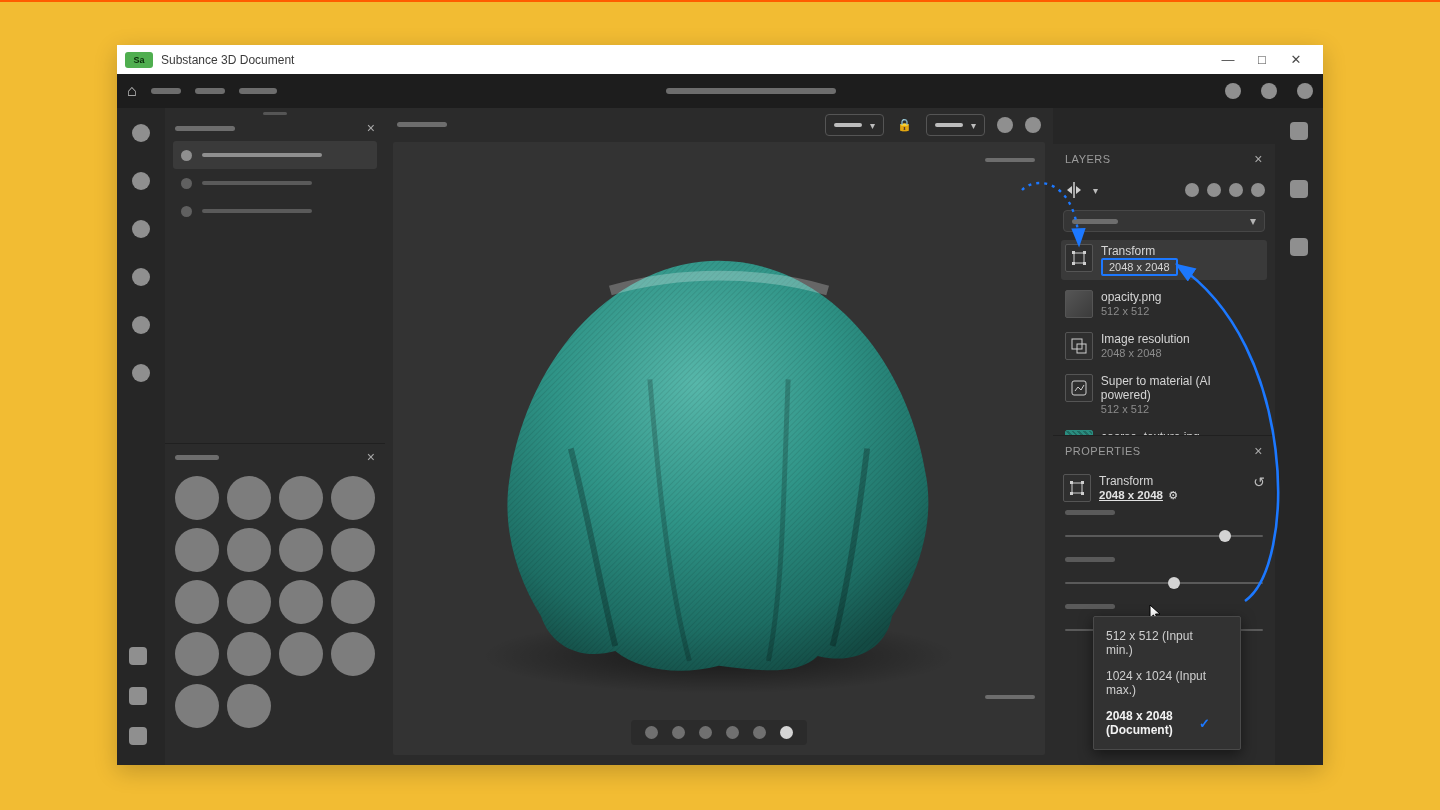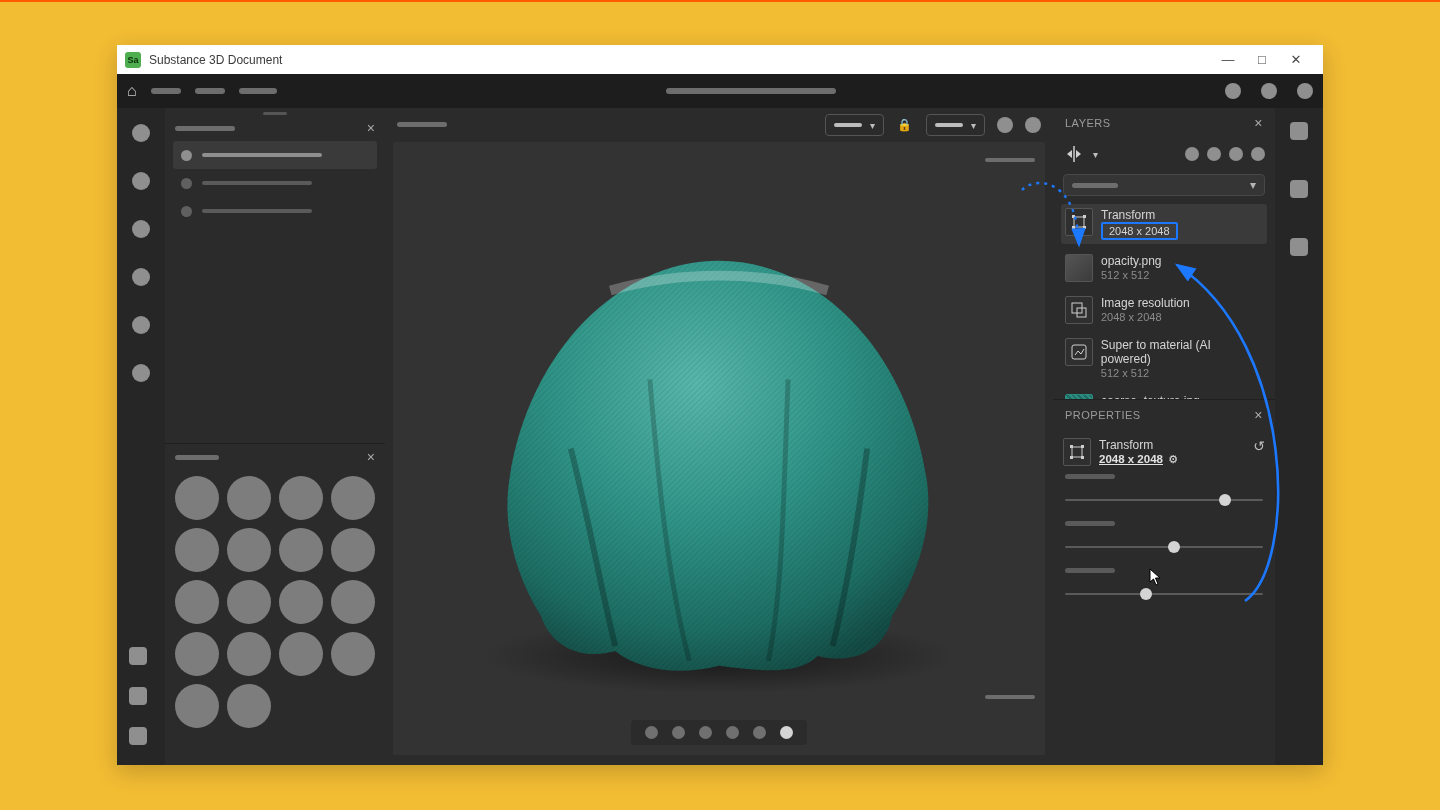--- a/index.html
+++ b/index.html
@@ -27,21 +27,21 @@
   
   .titlebar {
     height: 29px;
     background: #fff;
     display: flex;
     align-items: center;
     padding: 0 10px 0 8px;
     color: #3b3b3b;
   }
   .app-icon {
-    width: 16px; height: 16px; border-radius: 3px;
+    width: 28px; height: 16px; border-radius: 3px;
     background: #4fae4f;
     display: flex; align-items: center; justify-content: center;
     font-size: 9px; font-weight: 700; color: #082b08;
     margin-right: 8px;
   }
   .titlebar .title { font-size: 12px; }
   .titlebar .spacer { flex: 1; }
   .win-btn { width: 34px; text-align: center; font-size: 13px; line-height: 1; color:#4a4a4a;}
   
   .menubar {
@@ -165,20 +165,21 @@
   }
   .vp-dots .d { width:13px;height:13px;border-radius:50%;background:#707070;}
   .vp-dots .d.active { background:#d4d4d4;}
   .vp-canvas .ext-pill { position:absolute; right:10px; height:4px; width:50px; border-radius:2px; background:#6d6d6d;}
   
   .right-col {
     width: 222px;
     background: #2b2b2b;
     display:flex; flex-direction:column;
     position:relative;
+    margin-top:36px;
   }
   .right-rail {
     width: 48px;
     background: #262626;
     display:flex; flex-direction:column; align-items:center;
     padding-top: 14px; gap: 40px;
   }
   .panel-title {
     height: 30px; display:flex; align-items:center; justify-content:space-between;
     padding: 0 12px;
@@ -551,20 +552,32 @@
           <div class="slider">
               <span class="knob" style="left:52%"></span>
             </div>
           <div class="lbl"></div>
           <div class="slider">
               <span class="knob" style="left:38%"></span>
             </div>
         </div>
       </div>
 
+      <div class="dropdown-menu" style="left:40px; top:472px; width:148px;">
+        <div class="item">
+            <span>512 x 512 (Input min.)</span>
+          </div>
+        <div class="item">
+            <span>1024 x 1024 (Input max.)</span>
+          </div>
+        <div class="item sel">
+            <span>2048 x 2048 (Document)</span>
+            <span class="check">✓</span>
+          </div>
+      </div>
 
       <div class="cursor" style="left:96px; top:460px;">
         <svg width="14" height="18">
             <path d="M1 1 L1 14 L4.5 11 L7 17 L9 16 L6.5 10 L11 10 Z" fill="#fff" stroke="#000" stroke-width="1"></path>
           </svg>
       </div>
 
     </div>
 
     <div class="right-rail">

